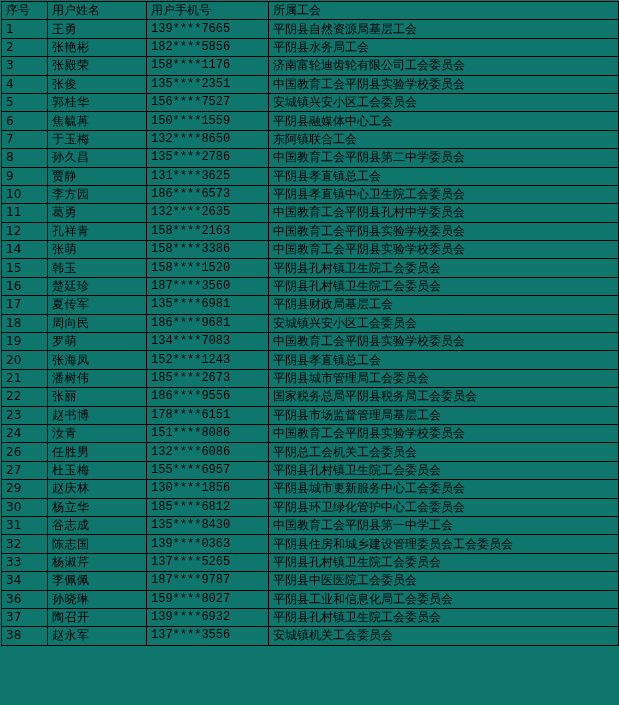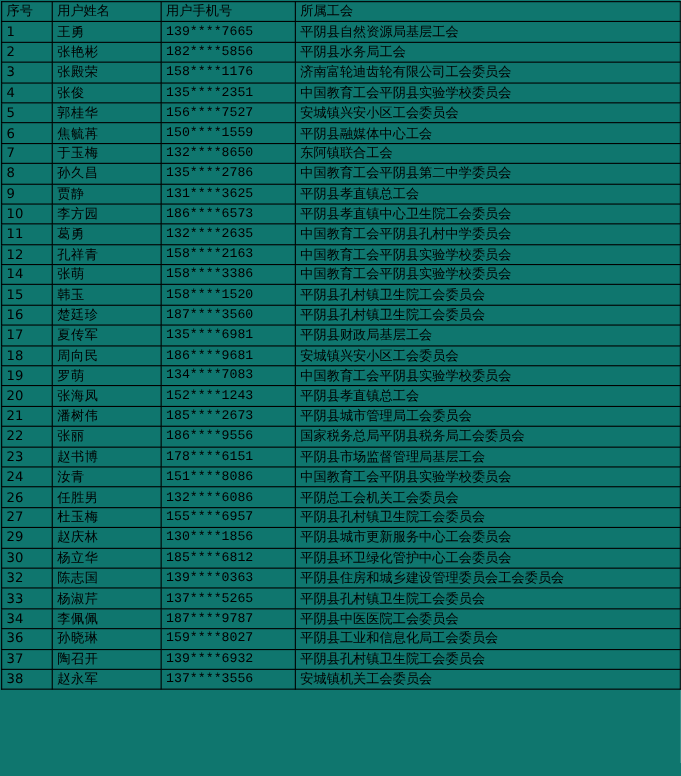--- a/index.html
+++ b/index.html
@@ -240,20 +240,26 @@
           <td class="phone-cell">130****1856</td>
           <td class="union-cell">平阴县城市更新服务中心工会委员会</td>
         </tr>
         <tr>
           <td class="seq-cell">30</td>
           <td class="name-cell">杨立华</td>
           <td class="phone-cell">185****6812</td>
           <td class="union-cell">平阴县环卫绿化管护中心工会委员会</td>
         </tr>
         <tr>
+          <td class="seq-cell">31</td>
+          <td class="name-cell">谷志成</td>
+          <td class="phone-cell">135****8430</td>
+          <td class="union-cell">中国教育工会平阴县第一中学工会</td>
+        </tr>
+        <tr>
           <td class="seq-cell">32</td>
           <td class="name-cell">陈志国</td>
           <td class="phone-cell">139****0363</td>
           <td class="union-cell">平阴县住房和城乡建设管理委员会工会委员会</td>
         </tr>
         <tr>
           <td class="seq-cell">33</td>
           <td class="name-cell">杨淑芹</td>
           <td class="phone-cell">137****5265</td>
           <td class="union-cell">平阴县孔村镇卫生院工会委员会</td>

